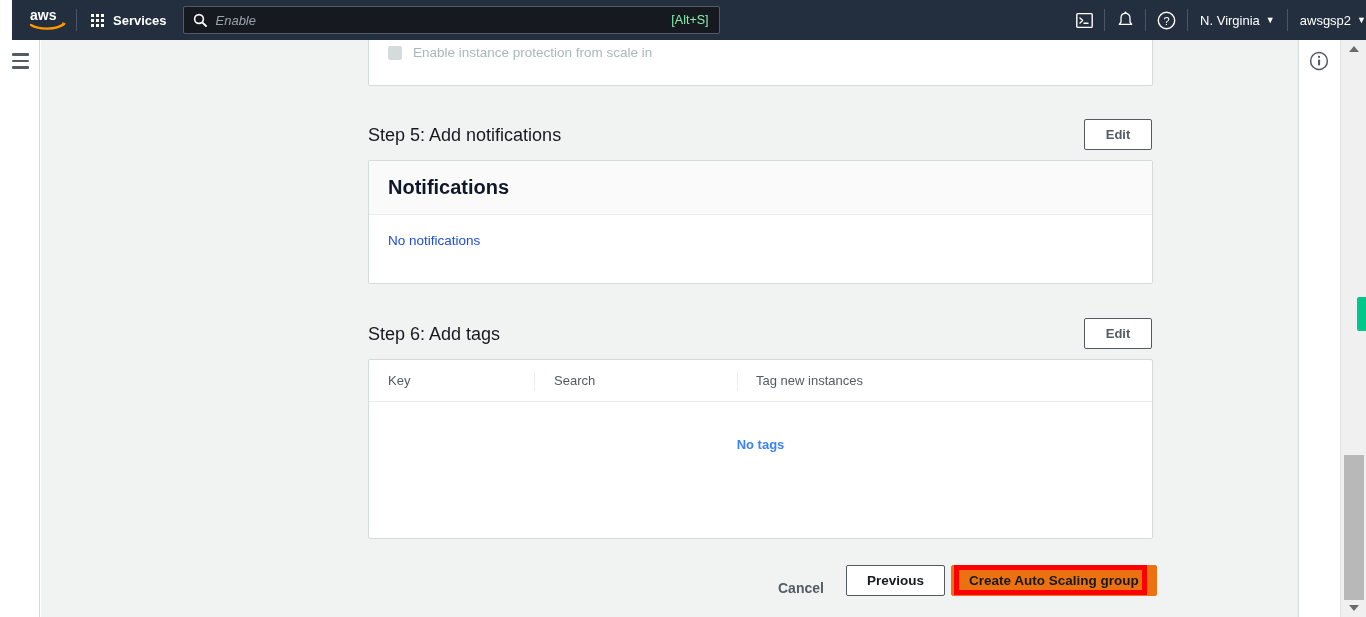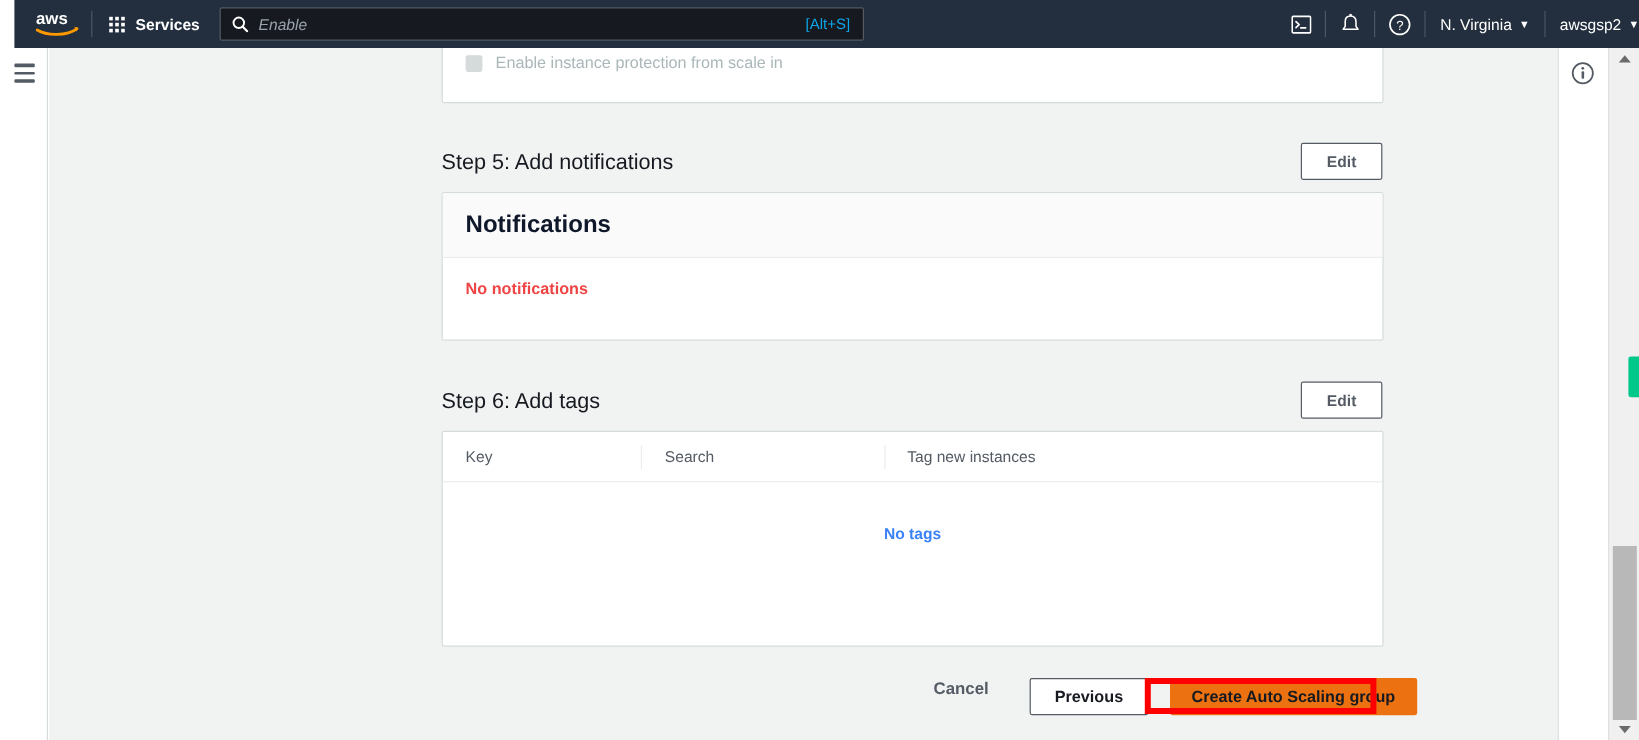--- a/index.html
+++ b/index.html
@@ -48,21 +48,21 @@
     display: flex; align-items: center;
     padding: 0 10px 0 9px;
     cursor: text;
   }
   .search-icon { flex: 0 0 auto; margin-right: 9px; display: block; }
   .search-ph {
     flex: 1 1 auto;
     font-size: 13px; font-style: italic;
     color: #99a3ad;
   }
-  .search-hint { font-size: 12.5px; color: #0ea5e9; }
+  .search-hint { font-size: 12.5px; color: #86efac; }
 
   .nav-right {
     margin-left: auto;
     display: flex; align-items: center; height: 40px;
   }
   .nav-icon-btn {
     height: 40px; min-width: 40px;
     display: flex; align-items: center; justify-content: center;
     padding: 0 11px; cursor: pointer;
   }
@@ -162,21 +162,21 @@
     height: 54px;
     background: #fafafa;
     border-bottom: 1px solid #eaeded;
     display: flex; align-items: center;
     padding-left: 19px;
   }
   .panel-title { font-size: 20px; font-weight: bold; color: #0f172a; }
   .panel-count { font-size: 16px; font-weight: normal; color: #16191f; margin-left: 5px; }
   .panel-body-text {
     padding: 18px 0 0 19px;
-    font-size: 13.5px; color: #ef4444; font-weight: bold;
+    font-size: 13.5px; color: #1d4ed8;
   }
 
   
   .thead {
     height: 42px;
     border-bottom: 1px solid #eaeded;
     position: relative;
   }
   .th {
     position: absolute; top: 13px;
@@ -189,21 +189,21 @@
   }
   .empty-row {
     height: 84px;
     display: flex; align-items: center; justify-content: center;
   }
   .empty-text { font-size: 13px; font-weight: bold; color: #3b82f6; }
 
   
   .footer-btns {
     position: absolute;
-    display: flex; align-items: flex-start; gap: 12px;
+    display: flex; align-items: flex-end; gap: 0;
   }
   .btn-cancel {
     background: transparent; border: none;
     font-family: "Liberation Sans", sans-serif;
     font-size: 14px; font-weight: bold; color: #545b64;
     cursor: pointer; padding: 0 22px;
   }
   .btn-prev {
     height: 31px; padding: 0 20px;
     background: #ffffff;

